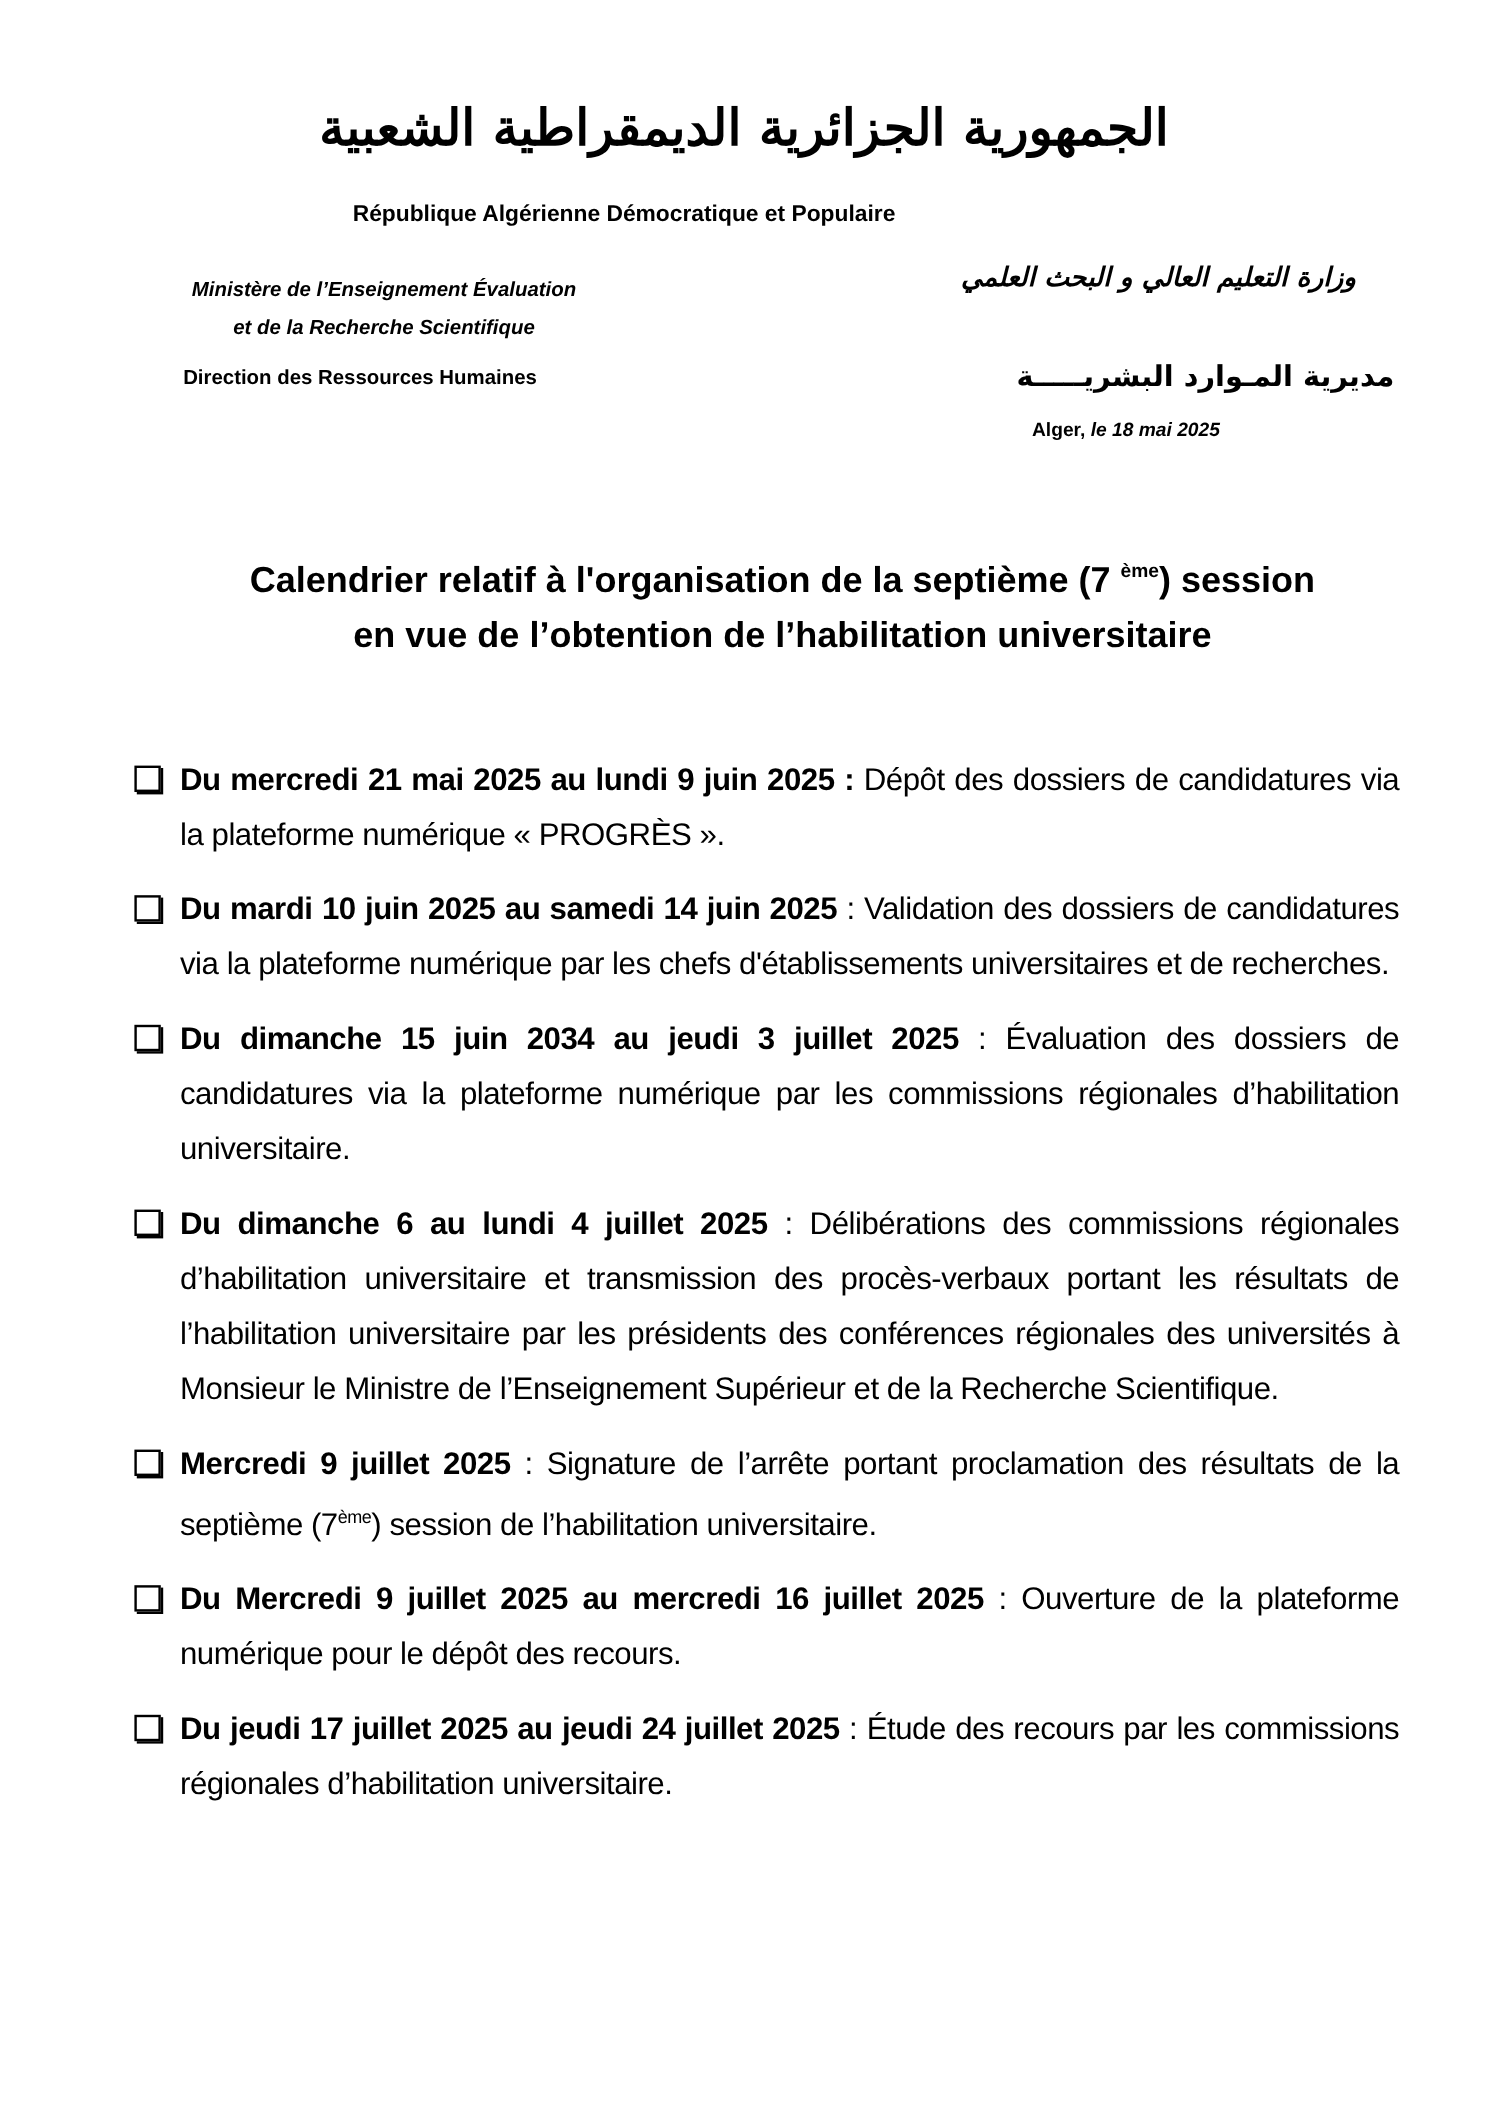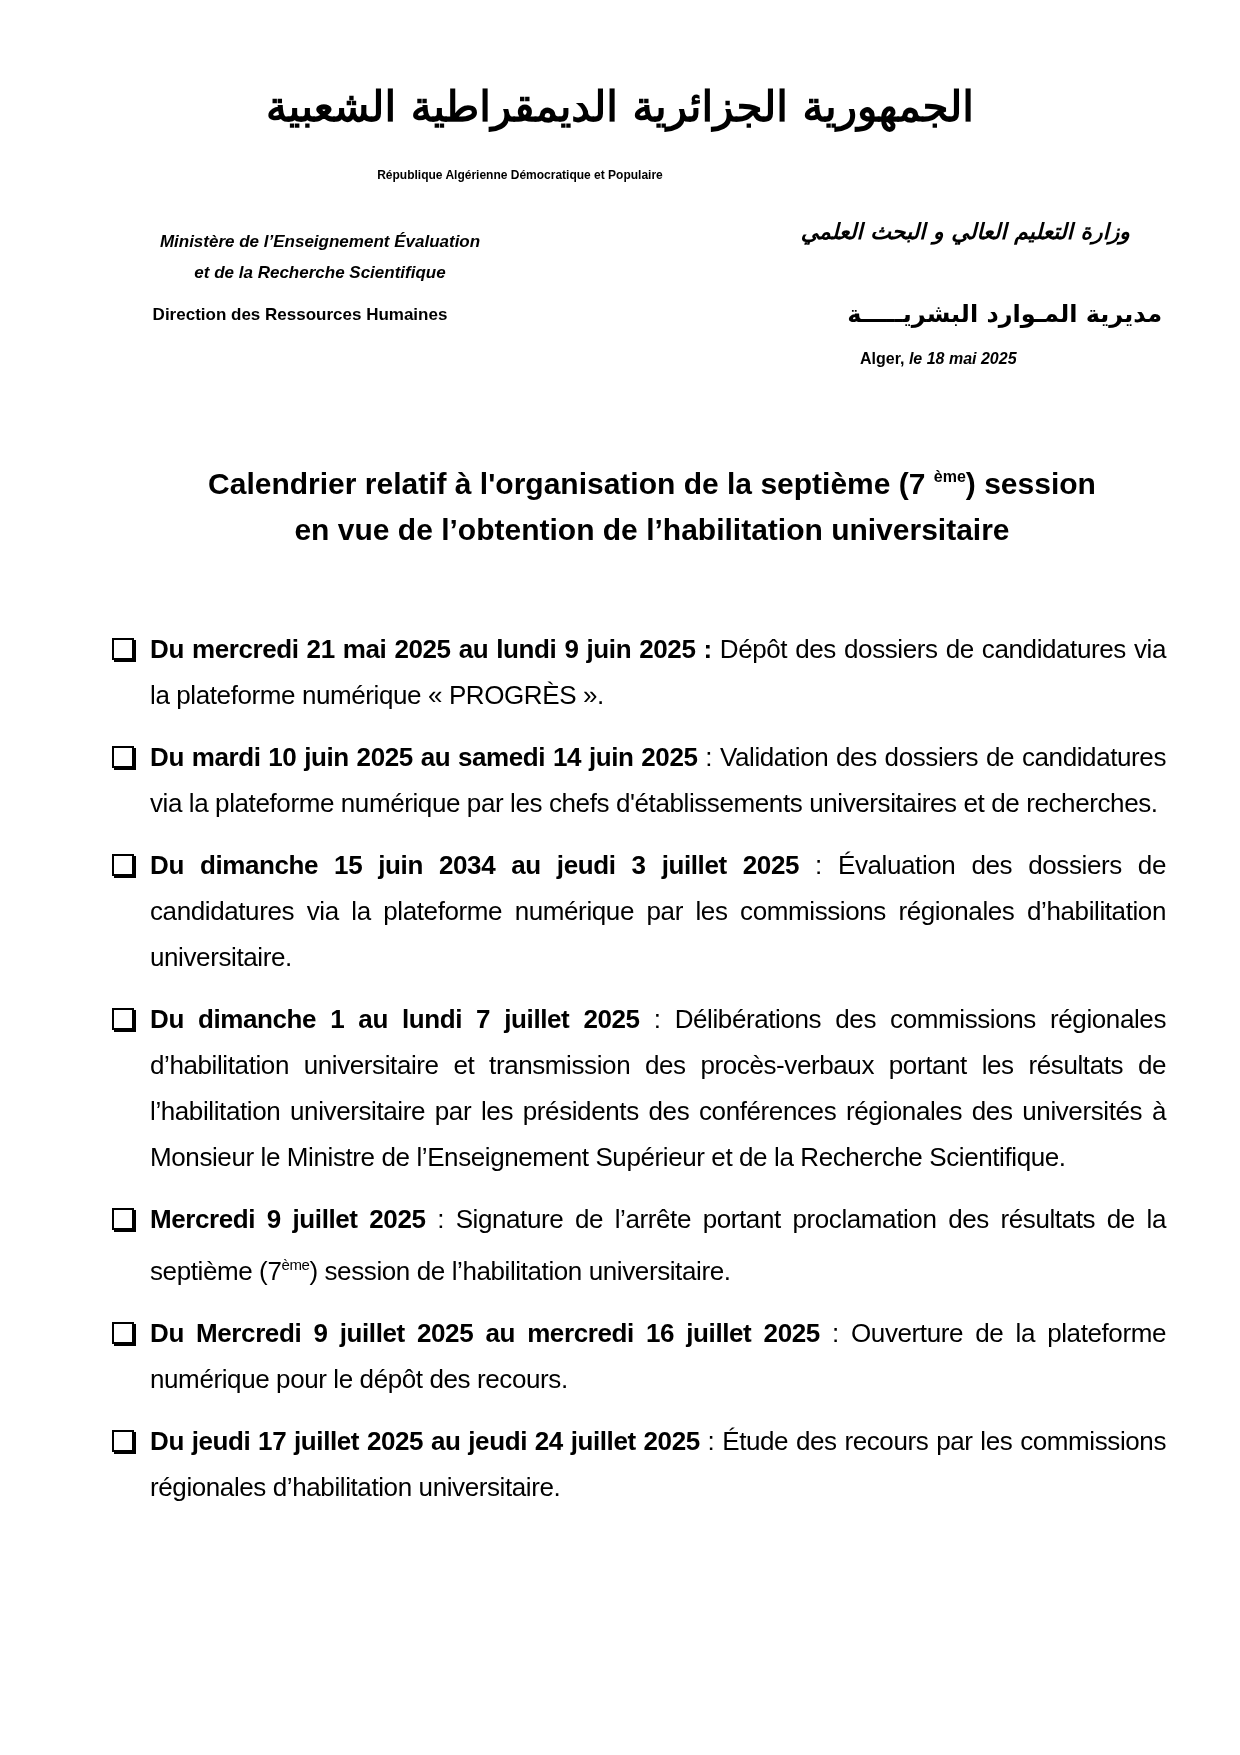--- a/index.html
+++ b/index.html
@@ -22,21 +22,21 @@
       font-family: "DejaVu Serif", serif;
       font-weight: bold;
       font-size: 42px;
       direction: rtl;
       letter-spacing: 0px;
     }
     .fr-republic {
       left: 0; width: 1040px; top: 168px;
       text-align: center;
       font-weight: bold;
-      font-size: 12px;
+      font-size: 19px;
     }
     .ministry-fr {
       left: 120px; width: 400px; top: 226px;
       text-align: center;
       font-weight: bold;
       font-style: italic;
       font-size: 17px;
       line-height: 31px;
     }
     .direction-fr {
@@ -133,21 +133,21 @@
   <div class="item">
     <span class="bullet"></span>
     <span class="date">Du mardi 10 juin 2025 au samedi 14 juin 2025</span><span> : Validation des dossiers de candidatures via la plateforme numérique par les chefs d'établissements universitaires et de recherches.</span>
   </div>
   <div class="item">
     <span class="bullet"></span>
     <span class="date">Du dimanche 15 juin 2034 au jeudi 3 juillet 2025</span><span> : Évaluation des dossiers de candidatures via la plateforme numérique par les commissions régionales d’habilitation universitaire.</span>
   </div>
   <div class="item">
     <span class="bullet"></span>
-    <span class="date">Du dimanche 1 au lundi 7 juillet 2025</span><span> : Délibérations des commissions régionales d’habilitation universitaire et transmission des procès-verbaux portant les résultats de l’habilitation universitaire par les présidents des conférences régionales des universités à Monsieur le Ministre de l’Enseignement Supérieur et de la Recherche Scientifique.</span>
+    <span class="date">Du dimanche 6 au lundi 4 juillet 2025</span><span> : Délibérations des commissions régionales d’habilitation universitaire et transmission des procès-verbaux portant les résultats de l’habilitation universitaire par les présidents des conférences régionales des universités à Monsieur le Ministre de l’Enseignement Supérieur et de la Recherche Scientifique.</span>
   </div>
   <div class="item">
     <span class="bullet"></span>
     <span class="date"> Mercredi 9 juillet 2025</span><span> : Signature de l’arrête portant proclamation des résultats de la septième (7</span><sup>ème</sup><span>) session de l’habilitation universitaire.</span>
   </div>
   <div class="item">
     <span class="bullet"></span>
     <span class="date">Du Mercredi 9 juillet 2025 au mercredi 16 juillet 2025</span><span> : Ouverture de la plateforme numérique pour le dépôt des recours.</span>
   </div>
   <div class="item">

